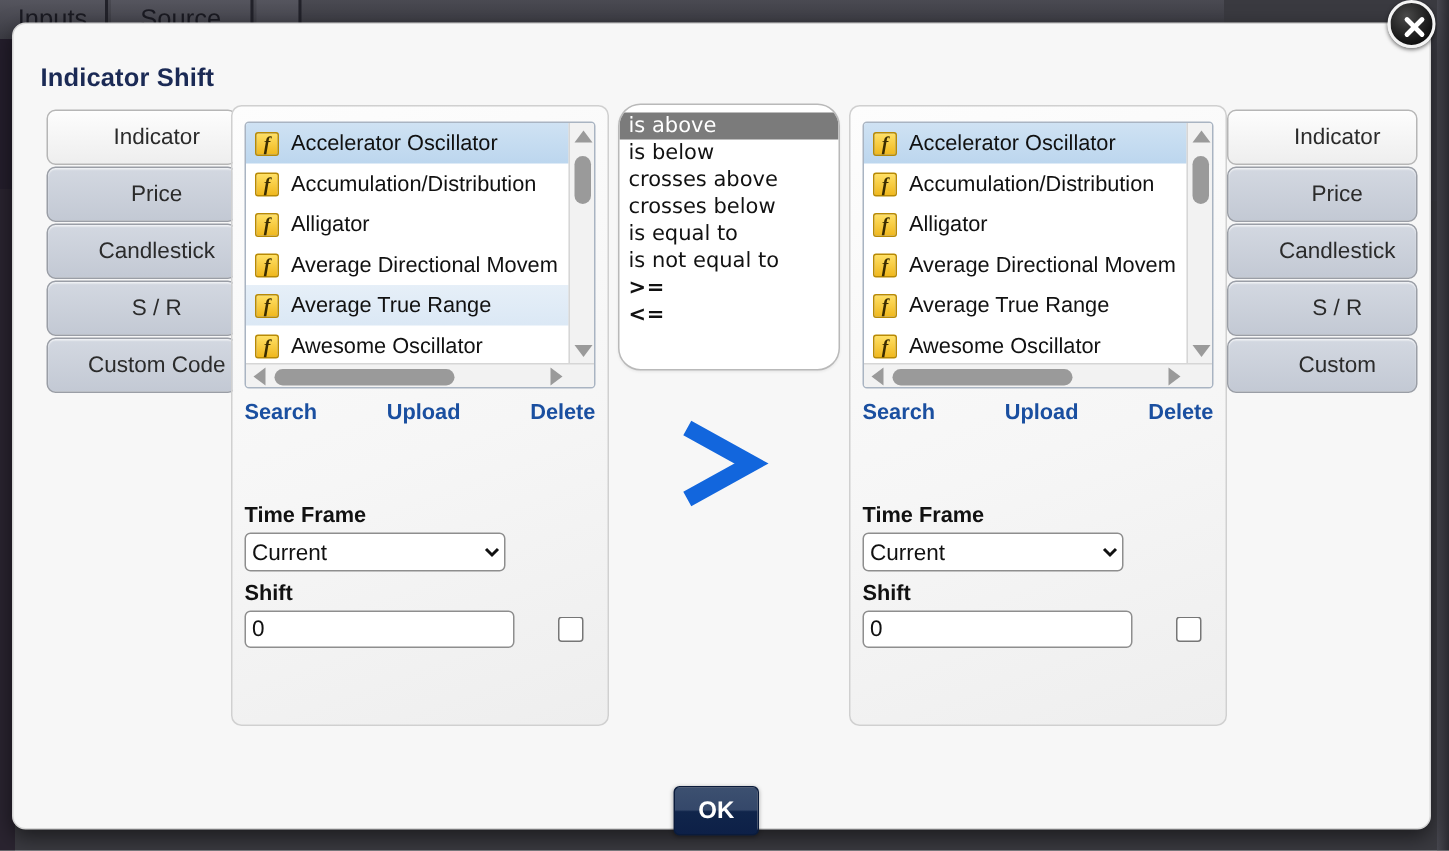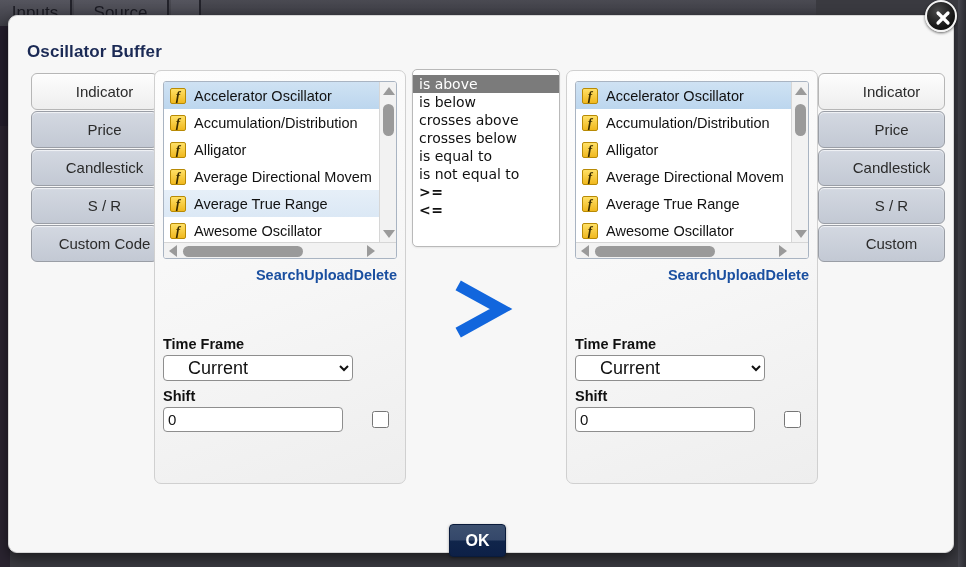--- a/index.html
+++ b/index.html
@@ -207,45 +207,45 @@
     background: #9a9a9a;
     cursor: pointer;
   }
 
   
   .linkrow {
     position: absolute;
     left: 8px; top: 196px;
     width: 234px;
     display: flex;
-    justify-content: flex-end;
+    justify-content: space-between;
     gap: 0;
   }
   .link {
     color: #1a4fa0;
     font-size: 14.5px;
     font-weight: bold;
     cursor: pointer;
   }
 
   
   .fieldgroup { position: absolute; left: 8px; top: 228px; width: 236px; }
   .fieldlabel {
     font-size: 14.5px;
     font-weight: bold;
     color: #111;
     margin-bottom: 3px;
     margin-top: 37px;
   }
   select.tf {
-    width: 190px; height: 26px;
+    width: 174px; height: 26px;
     font-family: "Liberation Sans", sans-serif;
-    font-size: 18px;
+    font-size: 15px;
     color: #111;
-    padding-left: 20px;
+    padding-left: 0;
     border: 1px solid #8e8e8e;
     border-radius: 4px;
     background: #fff;
   }
   .shift-row { display: flex; align-items: center; margin-top: 3px; }
   input.shift {
     width: 180px; height: 25px;
     font-family: "Liberation Sans", sans-serif;
     font-size: 15px;
     color: #111;
@@ -260,21 +260,21 @@
     cursor: pointer;
   }
 
   
   #op-panel {
     position: absolute;
     left: 403px; top: 53px;
     width: 148px; height: 178px;
     background: #fff;
     border: 1px solid #b9b9b9;
-    border-radius: 5px;
+    border-radius: 15px;
     box-shadow: 0 1px 2px rgba(0,0,0,0.07);
     overflow: hidden;
     padding: 5px 0 0 0;
   }
   .op-item {
     height: 18px;
     padding-left: 6px;
     font-family: "DejaVu Sans", sans-serif;
     font-size: 14px;
     line-height: 18px;
@@ -323,21 +323,21 @@
   </div>
   <div class="bg-dark-left"></div>
   <div class="bg-dark-strip"></div>
   <div class="bg-right-strip"></div>
   <div class="bg-right-block" style="top:26px;height:108px;"></div>
   <div class="bg-right-block" style="top:140px;height:120px;"></div>
 </div>
 
 <div id="modal">
 
-  <div id="dialog-title">Oscillator Buffer</div>
+  <div id="dialog-title">Indicator Shift</div>
 
   <div class="tabcol" id="left-tabs">
     <div class="tabbtn selected">Indicator</div>
     <div class="tabbtn">Price</div>
     <div class="tabbtn">Candlestick</div>
     <div class="tabbtn">S / R</div>
     <div class="tabbtn">Custom Code</div>
   </div>
 
   <div class="panel" id="panel-left">

